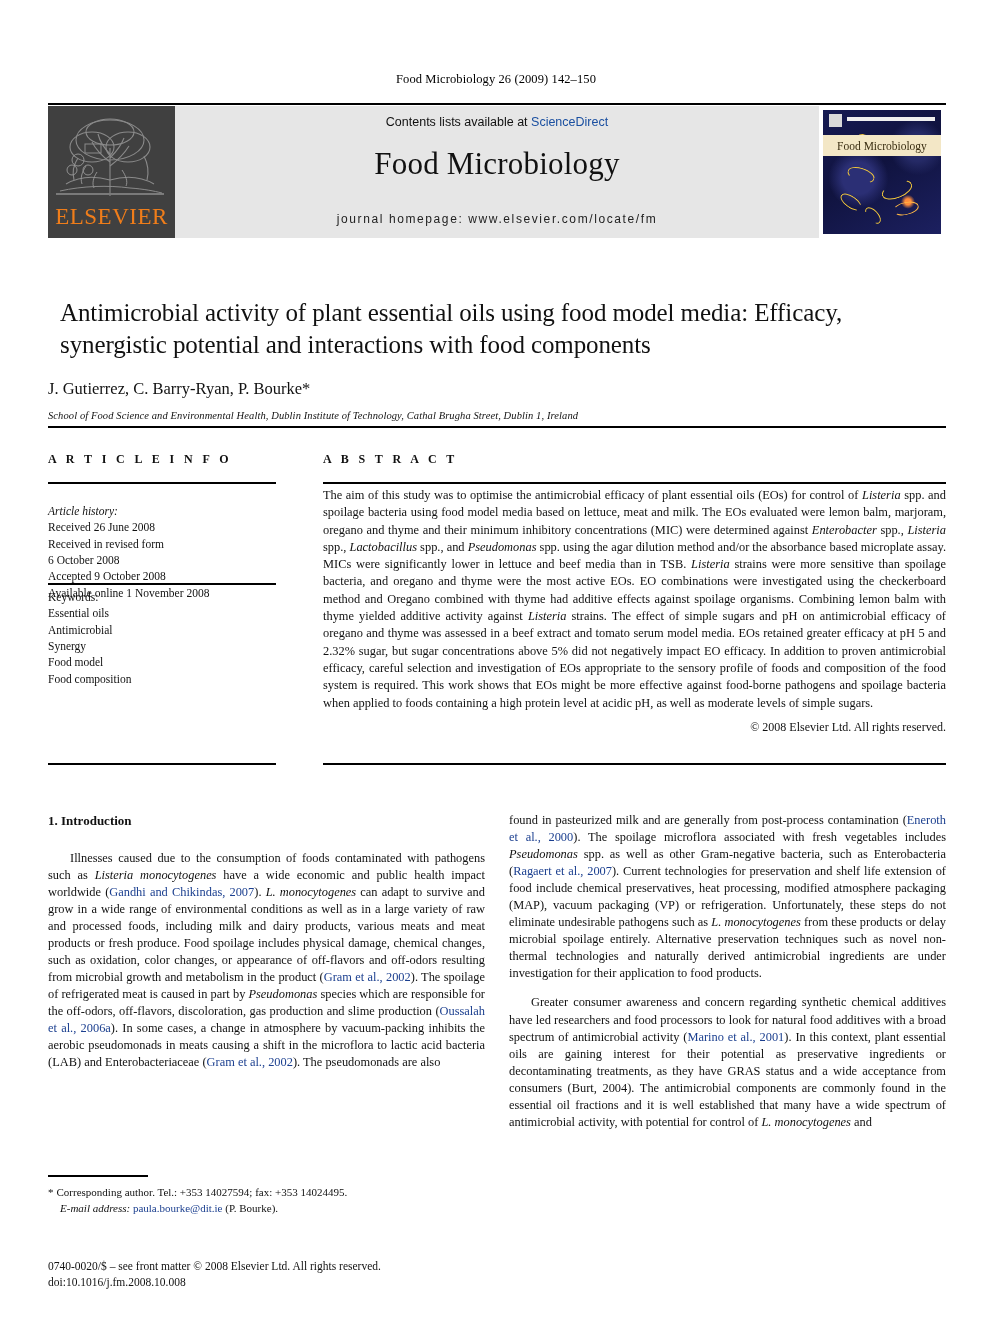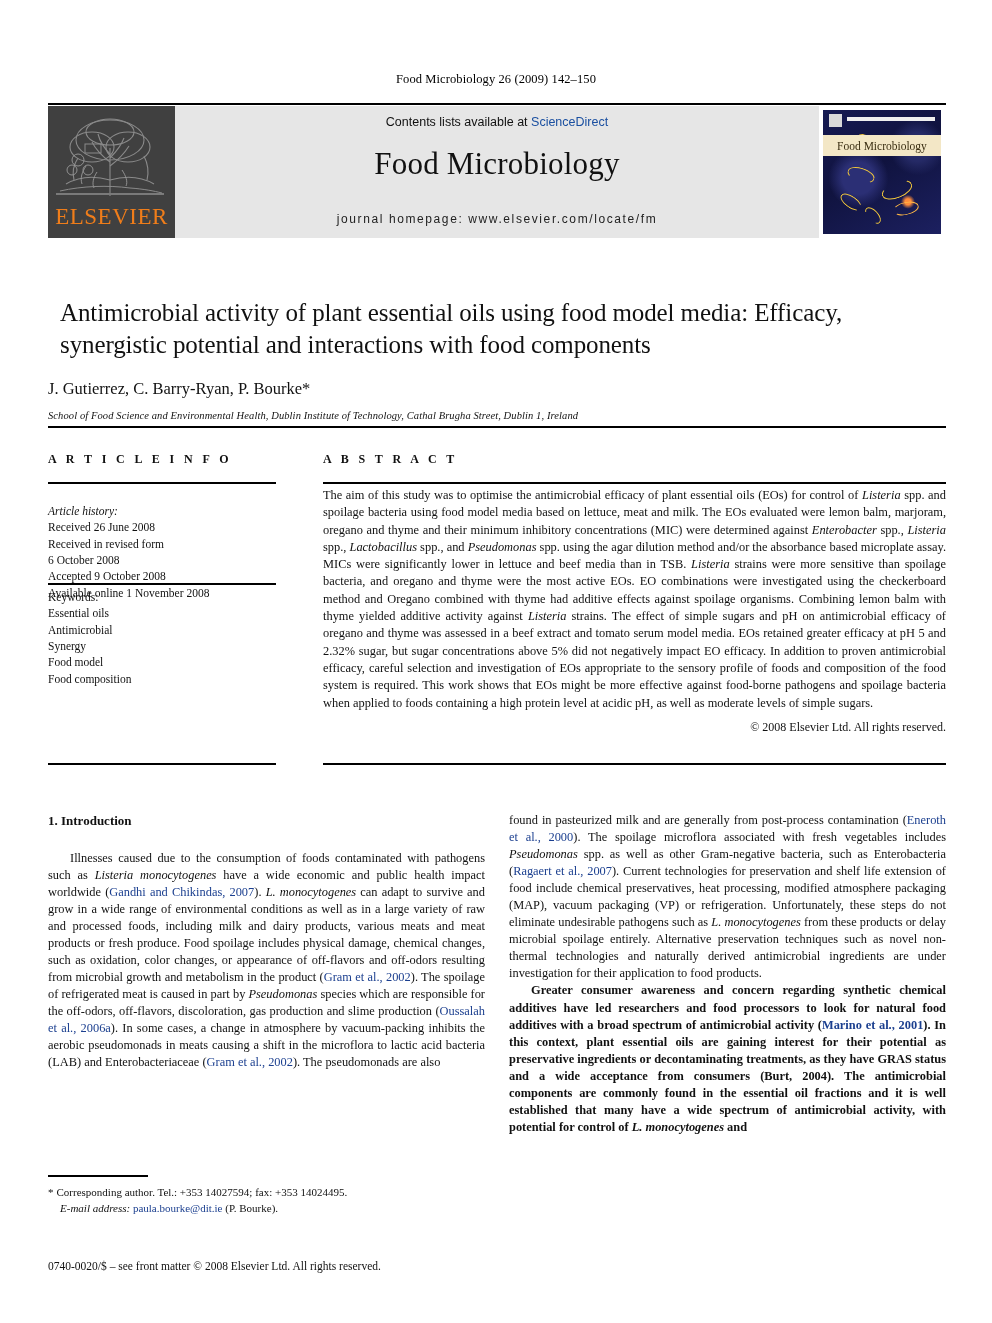--- a/index.html
+++ b/index.html
@@ -293,21 +293,21 @@
   }
   .body-left { left: 48px; }
   .body-right { left: 509px; }
   .sec-num {
     font-weight: bold;
     font-size: 13px;
     margin: 0 0 20px 0;
     text-align: left;
   }
   .para { margin: 0; text-indent: 22px; }
-  .para + .para { margin-top: 0; font-weight: bold; }
+  .para + .para { margin-top: 12px; }
 
   .cite { color: #1b3f8f; }
   .it { font-style: italic; }
 
   
   .fn-rule {
     position: absolute;
     left: 48px;
     top: 1175px;
     width: 100px;
@@ -470,15 +470,16 @@
   </div>
 
   <div class="fn-rule"></div>
   <div class="footnote">
     <div><span class="star">*</span><span>Corresponding author. Tel.: +353 14027594; fax: +353 14024495.</span></div>
     <div><span class="fn-ind"></span><span class="it">E-mail address:</span> <span class="mail">paula.bourke@dit.ie</span> <span>(P. Bourke).</span></div>
   </div>
 
   <div class="imprint">
     <div>0740-0020/$ – see front matter © 2008 Elsevier Ltd. All rights reserved.</div>
+    <div>doi:10.1016/j.fm.2008.10.008</div>
   </div>
 
 </div>
 
 </body></html>

